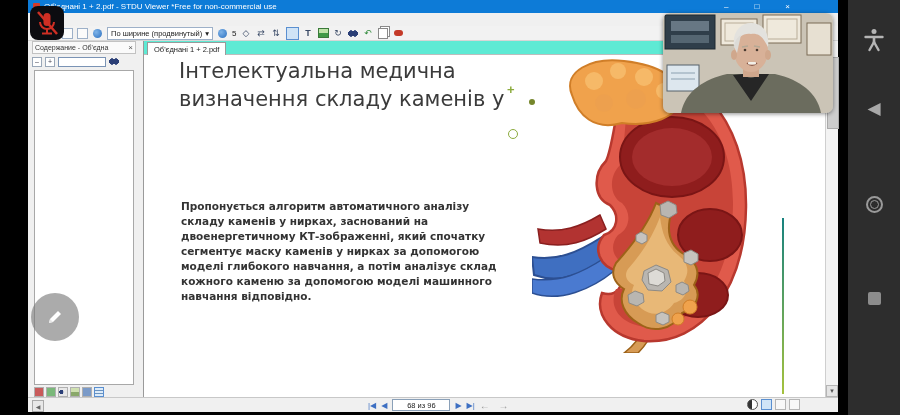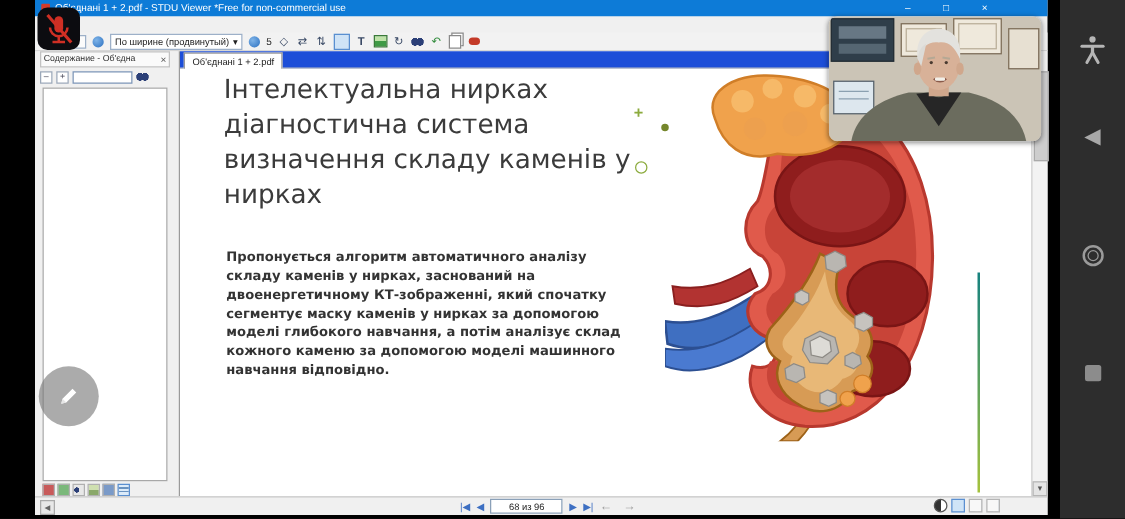--- a/index.html
+++ b/index.html
@@ -13,21 +13,21 @@
   .appicon{width:7px;height:7px;background:#d43b2a;border-radius:1px;margin-right:4px;flex:0 0 auto;}
   .title-text{white-space:nowrap;overflow:hidden;}
   .wctrls{position:absolute;right:48px;top:0;height:13px;display:flex;gap:26px;align-items:center;
           color:#fff;font-size:8px;}
   .wctrls span{cursor:default;}
 
   .menubar{position:absolute;left:0;top:13px;width:100%;height:13px;background:#f2f2f2;
            display:flex;align-items:center;gap:13px;padding-left:22px;font-size:9px;color:#1a1a1a;box-sizing:border-box;}
   .toolbar{position:absolute;left:0;top:26px;width:100%;height:15px;background:#f2f2f2;
            border-bottom:1px solid #d6d6d6;display:flex;align-items:center;gap:4px;
-           padding-left:15px;box-sizing:border-box;font-size:8px;color:#444;}
+           padding-left:34px;box-sizing:border-box;font-size:8px;color:#444;}
   .tbi{width:11px;height:11px;display:flex;align-items:center;justify-content:center;
        font-size:9px;line-height:1;color:#3a4a66;}
   .tbi.box{border:1px solid #9db0c8;background:#fbfbfb;width:9px;height:9px;}
   .tbi.sel{border:1px solid #5a8fd0;background:#cfe3f6;}
   .zoomdrop{height:11px;border:1px solid #9db0c8;background:#fff;display:flex;align-items:center;
             gap:3px;padding:0 3px;font-size:7.5px;color:#222;}
   .bluedot{width:9px;height:9px;border-radius:50%;background:radial-gradient(circle at 35% 35%,#7fb4e8,#2a6fc0);}
   .binoc{width:10px;height:7px;background:
          radial-gradient(circle at 30% 50%,#2b3f77 3px,transparent 3.2px),
          radial-gradient(circle at 70% 50%,#2b3f77 3px,transparent 3.2px);}
@@ -47,21 +47,21 @@
   .sb-search{width:44px;height:8px;border:1px solid #7a93b5;background:#fff;font-size:7px;padding:0 1px;}
   .sb-tree{position:absolute;left:4px;top:29px;width:100px;height:315px;background:#fff;
            border:1px solid #a8a8a8;box-sizing:border-box;}
   .sb-tabsrow{position:absolute;left:4px;top:346px;display:flex;gap:2px;}
   .sbt{width:10px;height:10px;border:1px solid #b0b0b0;box-sizing:border-box;}
   .sbt.sel{border:1px solid #5a8fd0;background:#dcebf9;}
 
   
   .docarea{position:absolute;left:115px;top:41px;width:682px;height:356px;background:#fff;
            border-left:1px solid #9a9a9a;box-sizing:border-box;}
-  .doctabs{position:absolute;left:0;top:0;width:100%;height:14px;background:#1d4ed8;
+  .doctabs{position:absolute;left:0;top:0;width:100%;height:14px;background:#5eead4;
            border-bottom:1px solid #bdbdbd;box-sizing:border-box;}
   .doctab{position:absolute;left:3px;top:1px;height:13px;background:#fff;border:1px solid #9a9a9a;
           border-bottom:none;font-size:7.5px;color:#222;display:flex;align-items:center;padding:0 6px;}
   .page{position:absolute;left:0;top:14px;width:100%;height:342px;background:#fff;overflow:hidden;}
 
   .slide-title{position:absolute;left:35px;top:2px;width:380px;color:#3b3b3b;
                font-family:"DejaVu Sans",sans-serif;font-size:21px;line-height:28px;font-weight:400;}
   .slide-title span{display:block;}
   .slide-body{position:absolute;left:37px;top:144px;width:332px;color:#333;
               font-family:"DejaVu Sans",sans-serif;font-size:10.5px;line-height:15px;font-weight:700;}
@@ -190,24 +190,22 @@
       </div>
     </div>
 
     <div class="docarea">
       <div class="doctabs">
         <div class="doctab">Об'єднані 1 + 2.pdf</div>
       </div>
       <div class="page">
 
         <div class="slide-title">
-          <span>Інтелектуальна нирках</span>
-          <span>діагностична система</span>
+          <span>Інтелектуальна медична</span>
           <span>визначення складу каменів у</span>
-          <span>нирках</span>
         </div>
 
         <span class="dec-plus">+</span>
         <span class="dec-dot"></span>
         <span class="dec-ring"></span>
 
         <div class="slide-body">Пропонується алгоритм автоматичного аналізу складу каменів у нирках, заснований на двоенергетичному КТ-зображенні, який спочатку сегментує маску каменів у нирках за допомогою моделі глибокого навчання, а потім аналізує склад кожного каменю за допомогою моделі машинного навчання відповідно.</div>
 
         <div class="vline"></div>
 

